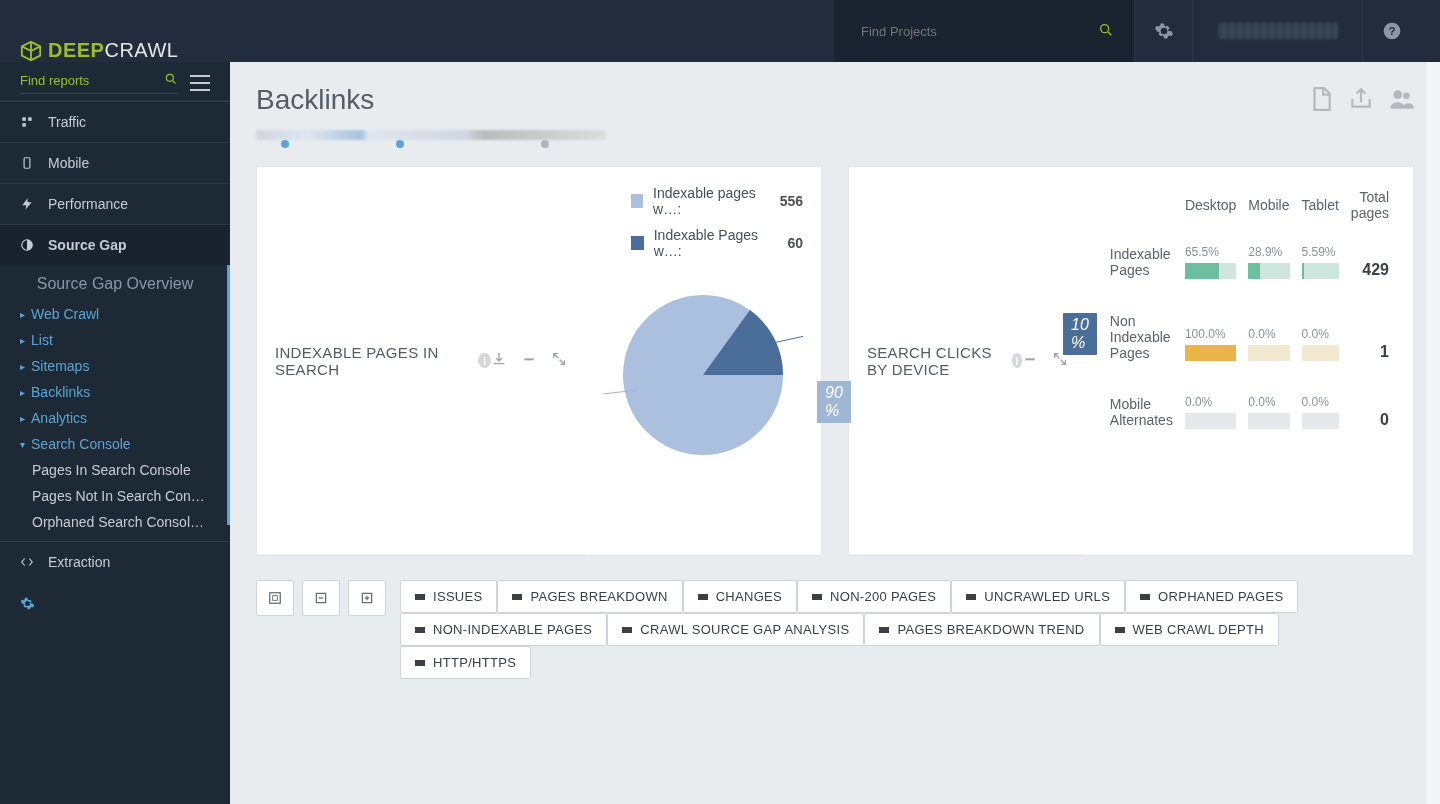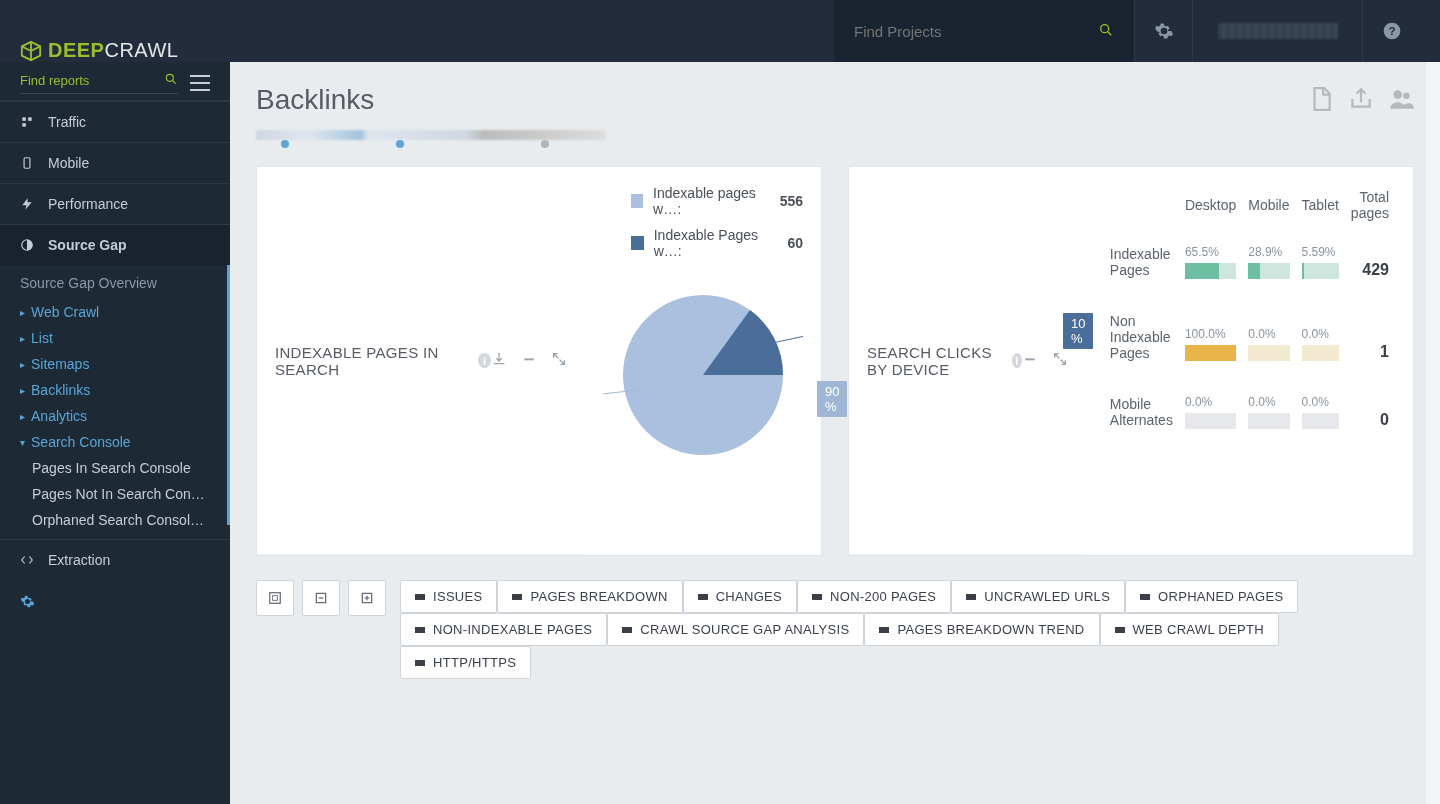--- a/index.html
+++ b/index.html
@@ -23,21 +23,21 @@
 .sidebar-search-input-wrap { flex: 1; border-bottom: 1px solid #394657; display:flex; align-items:center; justify-content:space-between; padding-bottom:4px; color:#9abf2a;}
 .sidebar-search-input { background:transparent; border:none; color:#9abf2a; font-size:13px; outline:none; width: 110px;}
 .sidebar-search-input::placeholder{color:#9abf2a;}
 .hamburger { width: 20px; height: 16px; display:flex; flex-direction:column; justify-content:space-between; cursor:pointer;}
 .hamburger span{height:2px;background:#c5ccd4;display:block;}
 
 .nav-item { display: flex; align-items: center; gap: 14px; padding: 12px 20px; border-top: 1px solid #2d3746; font-size: 14px; color: #c5ccd4; cursor: pointer; }
 .nav-item.active { background: #19222f; font-weight:600; }
 .nav-item svg, .nav-icon { width: 14px; height: 14px; fill: currentColor; flex-shrink:0; }
 
-.sub-heading { padding: 10px 20px 8px 20px; color: #8a97a7; font-size: 14px; }
+.sub-heading { padding: 10px 20px 8px 20px; color: #8a97a7; font-size: 16px; text-align: center; }
 .sub-link { display: flex; align-items: center; gap: 6px; padding: 5px 20px; color: #5aa5d6; font-size: 14px; cursor: pointer; }
 .sub-link .caret { font-size: 10px; }
 .sub-sub-link { padding: 5px 20px 5px 32px; color: #c5ccd4; font-size: 14px; cursor:pointer; white-space:nowrap; overflow:hidden; text-overflow:ellipsis;}
 .gear-footer{ padding: 14px 20px; color:#5aa5d6; cursor:pointer;}
 .section-active-marker{ position:relative;}
 .section-active-marker::after{content:"";position:absolute;right:0;top:0;width:3px;height:260px;background:#5aa5d6;}
 
 
 
 .main { position: absolute; left: 230px; right: 0; top: 62px; bottom: 0; padding: 22px 26px; overflow-y: auto; background: #e9ecef; }
@@ -60,21 +60,21 @@
 .info-circ{width:15px;height:15px;border-radius:50%;background:#d4d8dc;color:#fff;font-size:11px;display:inline-flex;align-items:center;justify-content:center;font-weight:700;}
 .card-tools{display:flex;gap:14px;color:#9aa4ae;align-items:center;}
 .card-tools svg{width:16px;height:16px;fill:currentColor;}
 .card-body{flex:1;padding:18px;}
 
 
 .legend-row{display:flex;align-items:center;gap:10px;margin-bottom:10px;color:#4a4f58;font-size:14px;margin-left:28px;}
 .legend-sw{width:14px;height:14px;}
 .legend-val{font-weight:700;}
 .pie-wrap{display:flex;justify-content:center;margin-top:16px;position:relative;}
-.pie-label{position:absolute;background:#4a6d9a;color:#fff;font-size:13px;padding:3px 8px;border-radius:1px;}
+.pie-label{position:absolute;background:#4a6d9a;color:#fff;font-size:16px;padding:3px 8px;border-radius:1px;font-style:italic;}
 .pie-label.light{background:#9fb7d5;}
 
 
 .dev-table{width:100%;border-collapse:collapse;}
 .dev-table th{text-align:left;font-weight:400;color:#5b636e;padding:4px 6px 18px 6px;font-size:14px;}
 .dev-table th.right,.dev-table td.right{text-align:right;}
 .dev-table td{padding:6px 6px 28px 6px;vertical-align:bottom;}
 .dev-rowname{color:#5b636e;vertical-align:middle !important;}
 .bar-cell{width:92px;}
 .bar-pct{font-size:12px;color:#8a929c;margin-bottom:4px;display:block;}
@@ -105,21 +105,21 @@
           <polygon points="12,2 22,7 22,17 12,22 2,17 2,7" fill="none" stroke="#9abf2a" stroke-width="2"></polygon>
           <line x1="12" y1="2" x2="12" y2="22" stroke="#9abf2a" stroke-width="2"></line>
           <line x1="2" y1="7" x2="12" y2="12" stroke="#9abf2a" stroke-width="2"></line>
           <line x1="22" y1="7" x2="12" y2="12" stroke="#9abf2a" stroke-width="2"></line>
         </svg>
     </span>
     <span><span>DEEP</span><span class="logo-crawl">CRAWL</span></span>
   </div>
   <div class="topbar-spacer"></div>
   <label class="topbar-search">
-    <input style="background: transparent; border: none; color: #bef264; font-size: 15px; outline: none; width: 200px;" placeholder="Find Projects">
+    <input style="background: transparent; border: none; color: #bef264; font-size: 13px; outline: none; width: 200px; margin-left: 7px;" placeholder="Find Projects">
     <span style="color:#9abf2a">
       <svg viewBox="0 0 24 24" width="16" height="16">
           <circle cx="10" cy="10" r="6" fill="none" stroke="currentColor" stroke-width="2"></circle>
           <line x1="15" y1="15" x2="20" y2="20" stroke="currentColor" stroke-width="2"></line>
         </svg>
     </span>
   </label>
   <div class="topbar-icon-cell">
     <svg viewBox="0 0 24 24">
         <path d="M12 8a4 4 0 100 8 4 4 0 000-8zm9 4a7 7 0 01-.1 1.2l2 1.6-2 3.4-2.4-.8a7 7 0 01-2 1.2l-.4 2.5h-4l-.4-2.5a7 7 0 01-2-1.2l-2.4.8-2-3.4 2-1.6A7 7 0 013 12a7 7 0 01.1-1.2l-2-1.6 2-3.4 2.4.8a7 7 0 012-1.2L7.9 2.9h4l.4 2.5a7 7 0 012 1.2l2.4-.8 2 3.4-2 1.6c.1.4.1.8.1 1.2z"></path>

